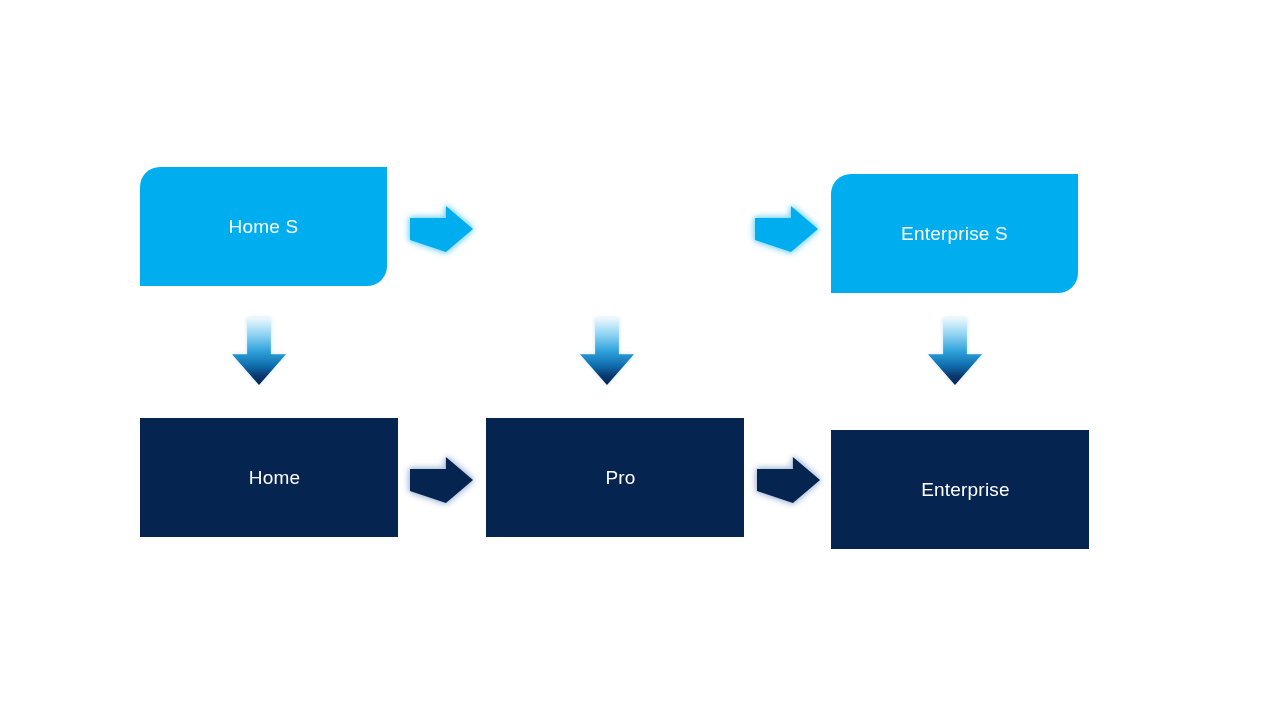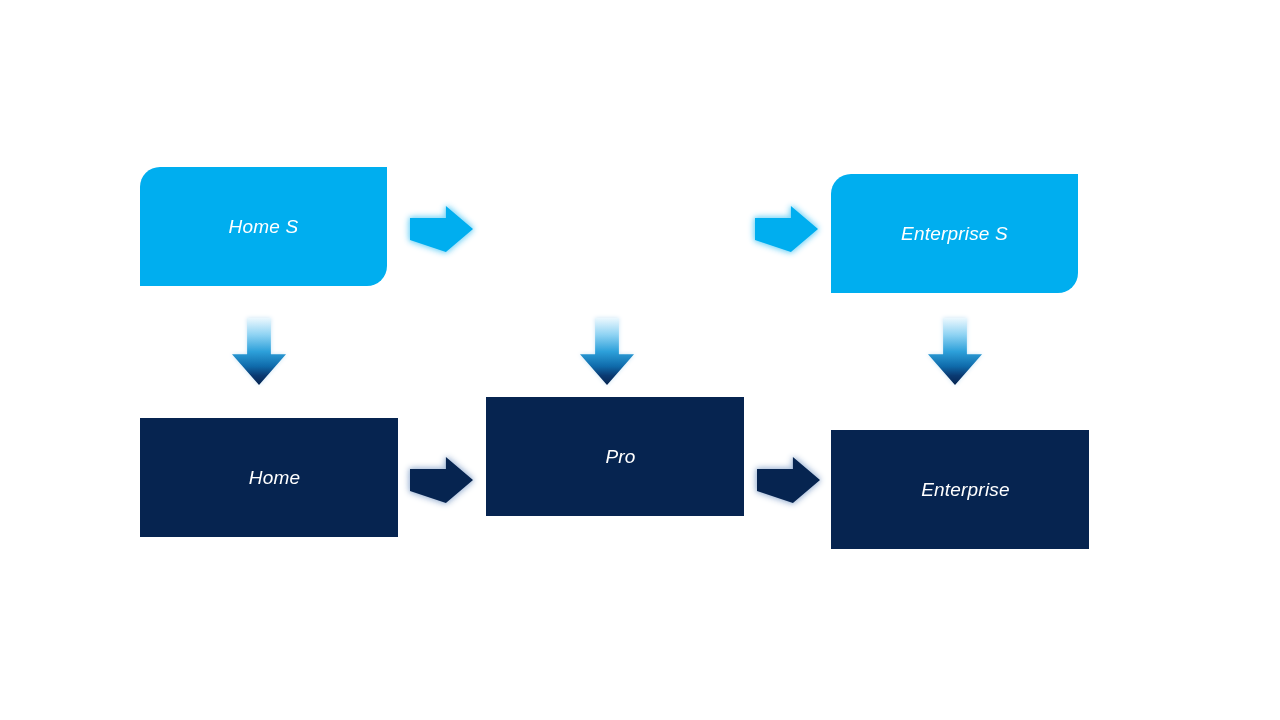--- a/index.html
+++ b/index.html
@@ -15,42 +15,41 @@
     background: var(--canvas-bg, #ffffff);
     overflow: hidden;
   }
   .box {
     position: absolute;
     width: 247px;
     height: 119px;
     display: flex;
     align-items: center;
     justify-content: center;
-    font-style: italic;
   }
   .box .label {
     color: var(--label-color, #ffffff);
     font-size: 19px;
     font-weight: 400;
     letter-spacing: 0.2px;
   }
   .box.top-style {
     background: var(--box-top-fill, #00AEEF);
     border-radius: 20px 0 20px 0;
   }
   .box.bottom-style {
     background: var(--box-bottom-fill, #062450);
     padding-left: 11px;
   }
   
   .pos-t1 { left: 140px; top: 167px; }
   .pos-t2 { left: 486px; top: 167px; }
   .pos-t3 { left: 831px; top: 174px; }
   .pos-b1 { left: 140px; top: 418px; }
-  .pos-b2 { left: 486px; top: 397px; }
+  .pos-b2 { left: 486px; top: 418px; }
   .pos-b3 { left: 831px; top: 430px; }
 
   
   .glow { position: absolute; }
   .glow-top {
     filter: drop-shadow(0 0 3px var(--glow-top, #8ADAF8))
             drop-shadow(0 0 2px var(--glow-top, #8ADAF8));
   }
   .glow-bottom {
     filter: drop-shadow(0 0 3px var(--glow-bottom, #AFC2DC))

